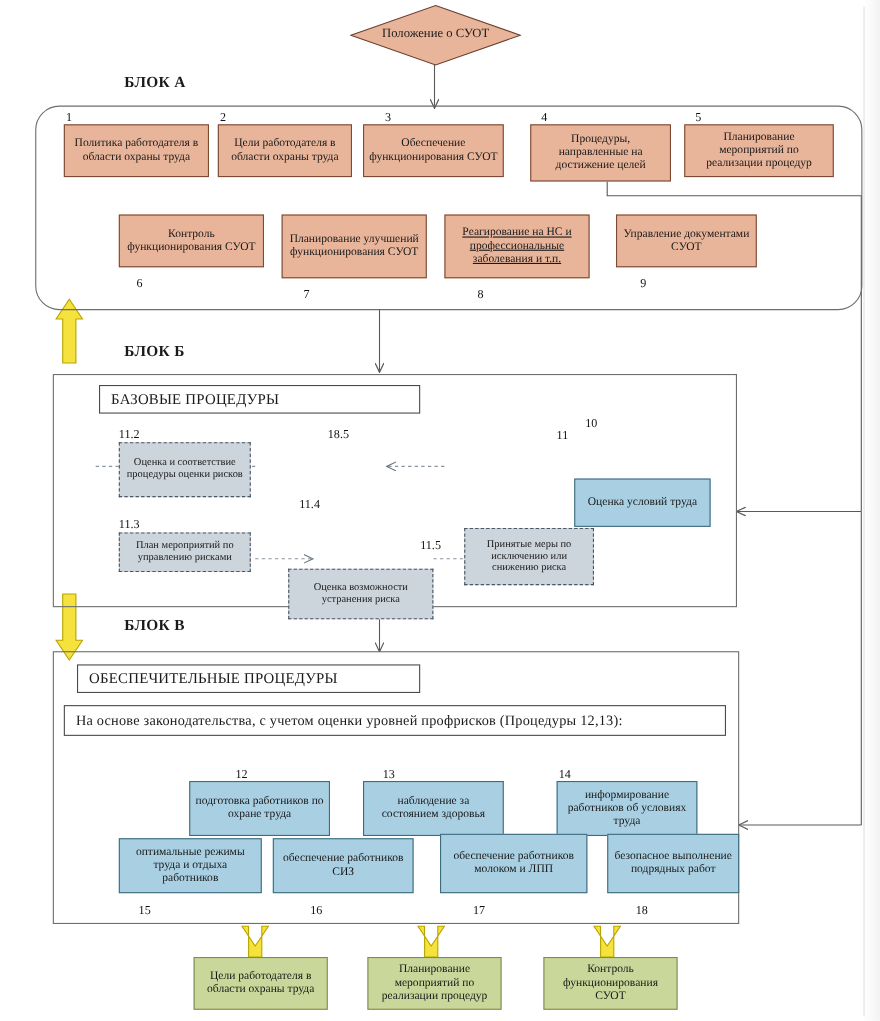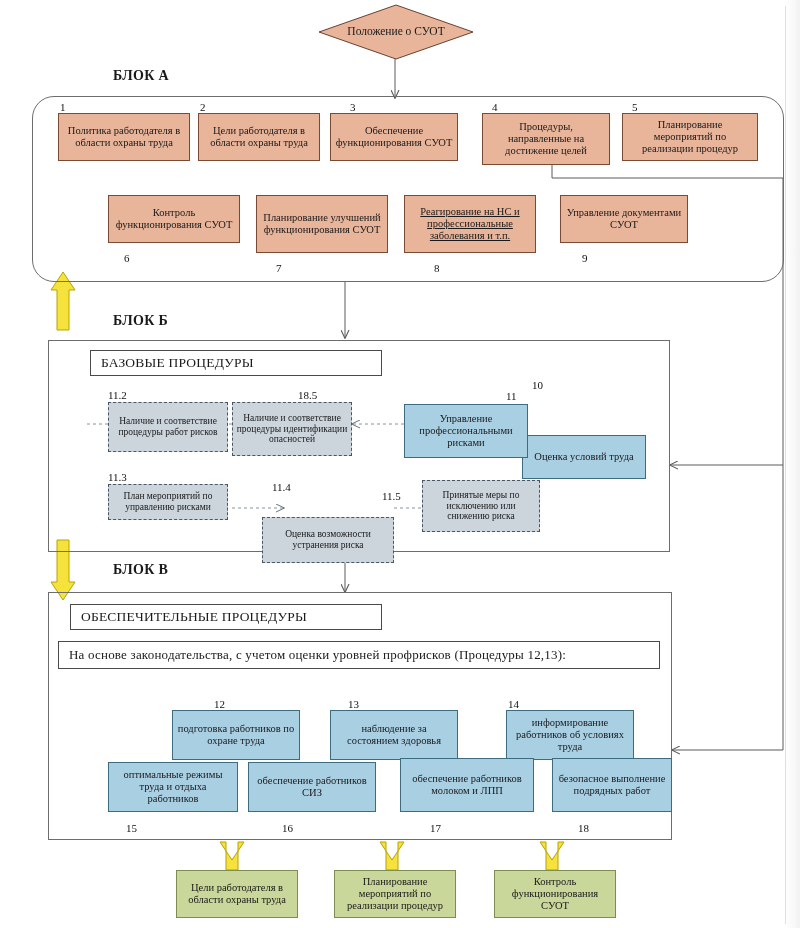--- a/index.html
+++ b/index.html
@@ -142,32 +142,30 @@
   <div class="num" style="left:582px;top:252px;">9</div>
 
   <div class="blocklabel" style="left:113px;top:313px;">БЛОК Б</div>
   <div class="container-sq" style="left:48px;top:340px;width:622px;height:212px;"></div>
   <div class="hdr" style="left:90px;top:350px;width:292px;height:26px;">БАЗОВЫЕ ПРОЦЕДУРЫ</div>
 
   <div class="num" style="left:532px;top:379px;">10</div>
   <div class="node blue" style="left:522px;top:392px;width:124px;height:44px;font-size:10.5px;padding:2px 4px;margin-top:43px;">Оценка условий труда</div>
 
   <div class="num" style="left:506px;top:390px;">11</div>
-  <div class="node blue" style="left:404px;top:404px;width:124px;height:54px;font-size:10.5px;padding:2px 4px;">Управление профессиональными рисками</div>
 
   <div class="num" style="left:298px;top:389px;">18.5</div>
-  <div class="node dashed" style="left:232px;top:402px;width:120px;height:54px;font-size:9.5px;padding:2px 3px;">Наличие и соответствие процедуры идентификации опасностей</div>
 
   <div class="num" style="left:108px;top:389px;">11.2</div>
-  <div class="node dashed" style="left:108px;top:402px;width:120px;height:50px;font-size:9.5px;padding:2px 3px;">Наличие и соответствие процедуры работ рисков</div>
+  <div class="node dashed" style="left:108px;top:402px;width:120px;height:50px;font-size:9.5px;padding:2px 3px;">Оценка и соответствие процедуры оценки рисков</div>
 
   <div class="num" style="left:108px;top:471px;">11.3</div>
   <div class="node dashed" style="left:108px;top:484px;width:120px;height:36px;font-size:9.5px;padding:2px 3px;">План мероприятий по управлению рисками</div>
 
-  <div class="num" style="left:272px;top:481px;text-align:right;">11.4</div>
+  <div class="num" style="left:272px;top:453px;text-align:right;">11.4</div>
   <div class="node dashed" style="left:262px;top:484px;width:132px;height:46px;font-size:9.5px;padding:2px 3px;margin-top:33px;">Оценка возможности устранения риска</div>
 
   <div class="num" style="left:382px;top:490px;">11.5</div>
   <div class="node dashed" style="left:422px;top:480px;width:118px;height:52px;font-size:9.5px;padding:2px 3px;">Принятые меры по исключению или снижению риска</div>
 
   <div class="blocklabel" style="left:113px;top:562px;">БЛОК В</div>
   <div class="container-sq" style="left:48px;top:592px;width:624px;height:248px;"></div>
   <div class="hdr" style="left:70px;top:604px;width:312px;height:26px;">ОБЕСПЕЧИТЕЛЬНЫЕ ПРОЦЕДУРЫ</div>
   <div class="hdr" style="left:58px;top:641px;width:602px;height:28px;font-size:13px;">На основе законодательства, с учетом оценки уровней профрисков (Процедуры 12,13):</div>
 

